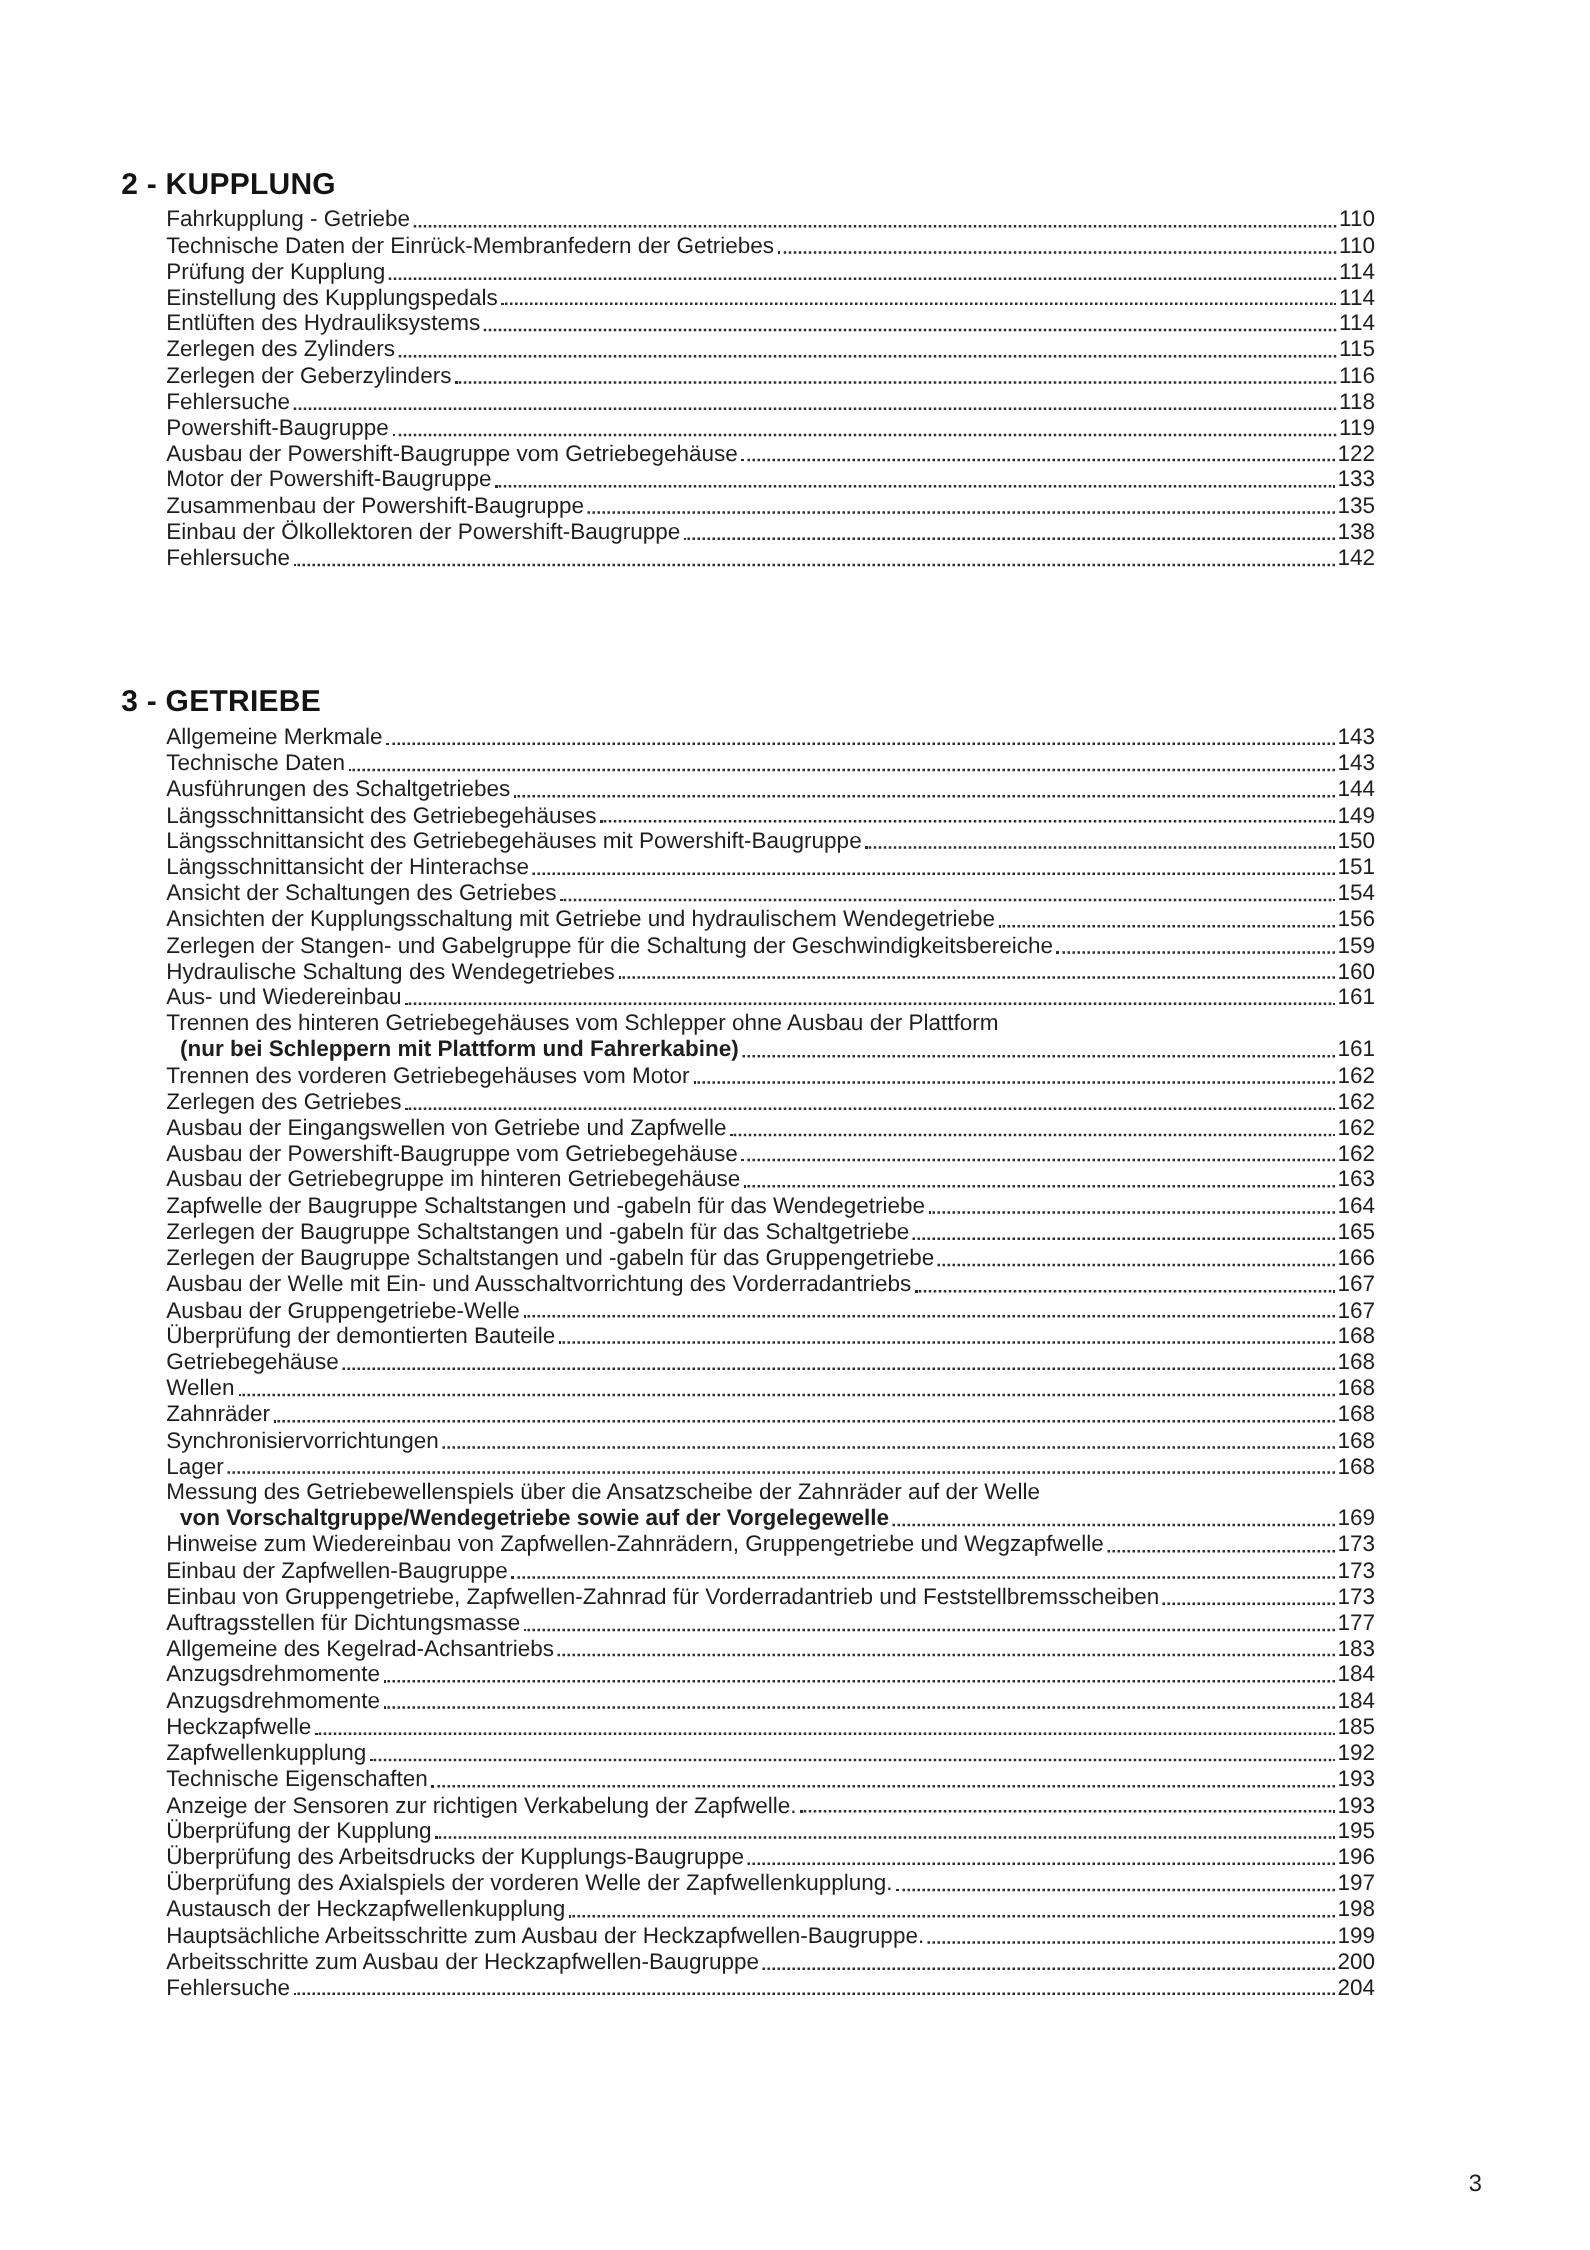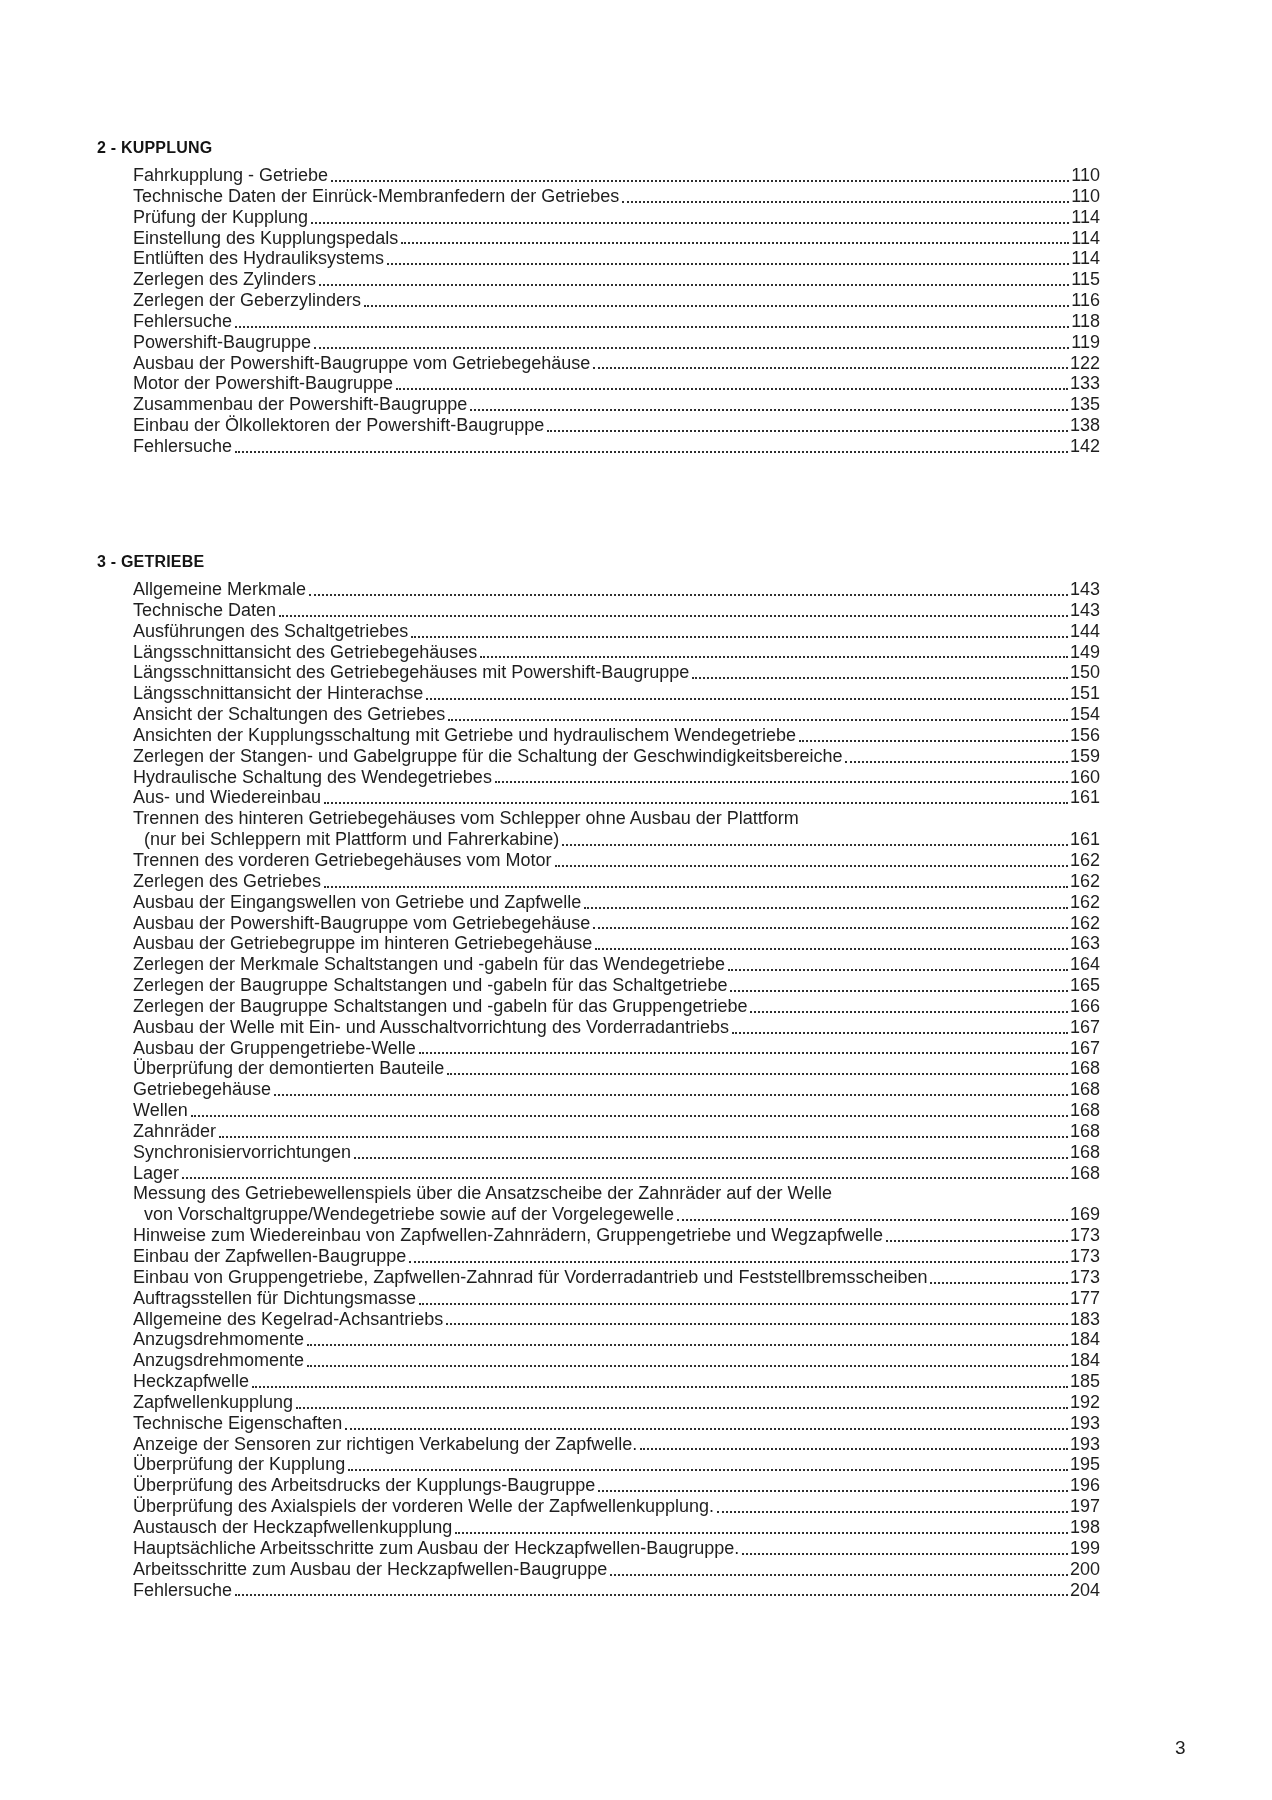--- a/index.html
+++ b/index.html
@@ -23,21 +23,21 @@
   }
   .toc-section {
     position: absolute;
     left: 0;
     width: 100%;
   }
   #section-0 { top: 136px; }
   #section-1 { top: 550px; }
   h2.heading {
     margin: 0 0 5px 0;
-    font-size: 16px;
+    font-size: 24px;
     line-height: 24px;
     font-weight: bold;
     color: #141414;
     letter-spacing: 0.2px;
   }
   .rows {
     padding-left: 36px;
   }
   .row {
     display: flex;
@@ -45,20 +45,21 @@
     height: 20.85px;
     line-height: 20.85px;
     font-size: 18px;
     white-space: nowrap;
   }
   .row .title {
     flex: 0 0 auto;
   }
   .row.indent .title {
     padding-left: 11px;
+    font-weight: bold;
   }
   .leader {
     flex: 1 1 auto;
     min-width: 8px;
     height: 0;
     align-self: flex-end;
     border-bottom: 2px dotted #2e2e2e;
     margin: 0 2px 4px 3px;
   }
   .pnum {
@@ -237,21 +238,21 @@
           <span class="title">Ausbau der Powershift-Baugruppe vom Getriebegehäuse</span>
           <span class="leader"></span>
           <span class="pnum">162</span>
         </div>
         <div class="row">
           <span class="title">Ausbau der Getriebegruppe im hinteren Getriebegehäuse</span>
           <span class="leader"></span>
           <span class="pnum">163</span>
         </div>
         <div class="row">
-          <span class="title">Zerlegen der Merkmale Schaltstangen und -gabeln für das Wendegetriebe</span>
+          <span class="title">Zapfwelle der Baugruppe Schaltstangen und -gabeln für das Wendegetriebe</span>
           <span class="leader"></span>
           <span class="pnum">164</span>
         </div>
         <div class="row">
           <span class="title">Zerlegen der Baugruppe Schaltstangen und -gabeln für das Schaltgetriebe</span>
           <span class="leader"></span>
           <span class="pnum">165</span>
         </div>
         <div class="row">
           <span class="title">Zerlegen der Baugruppe Schaltstangen und -gabeln für das Gruppengetriebe</span>

